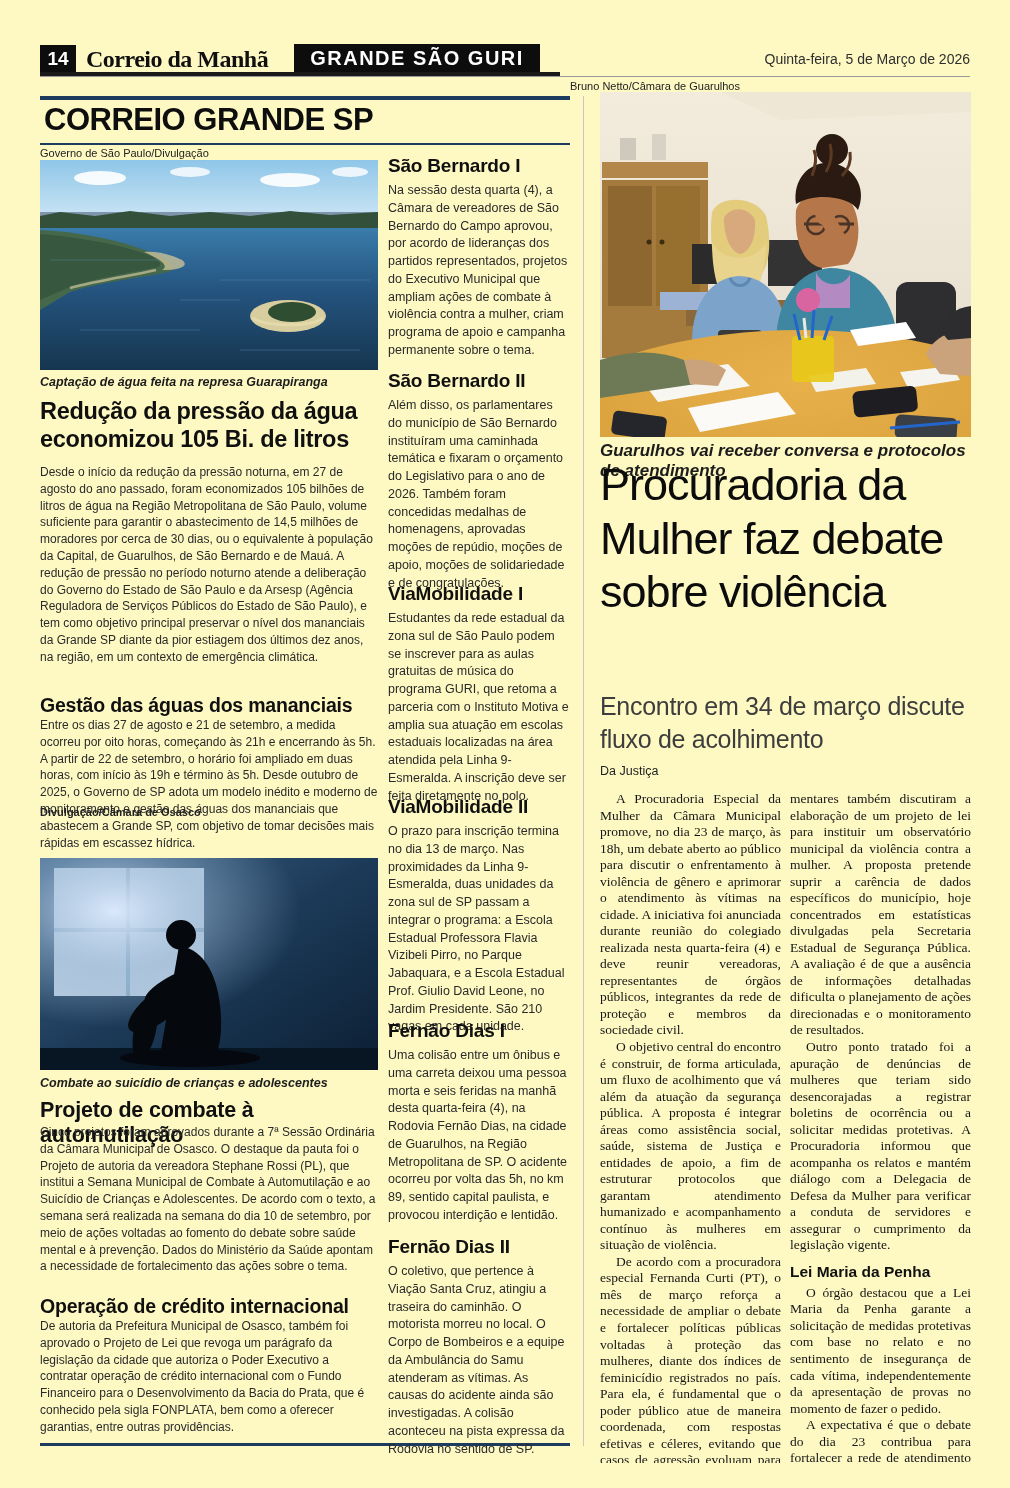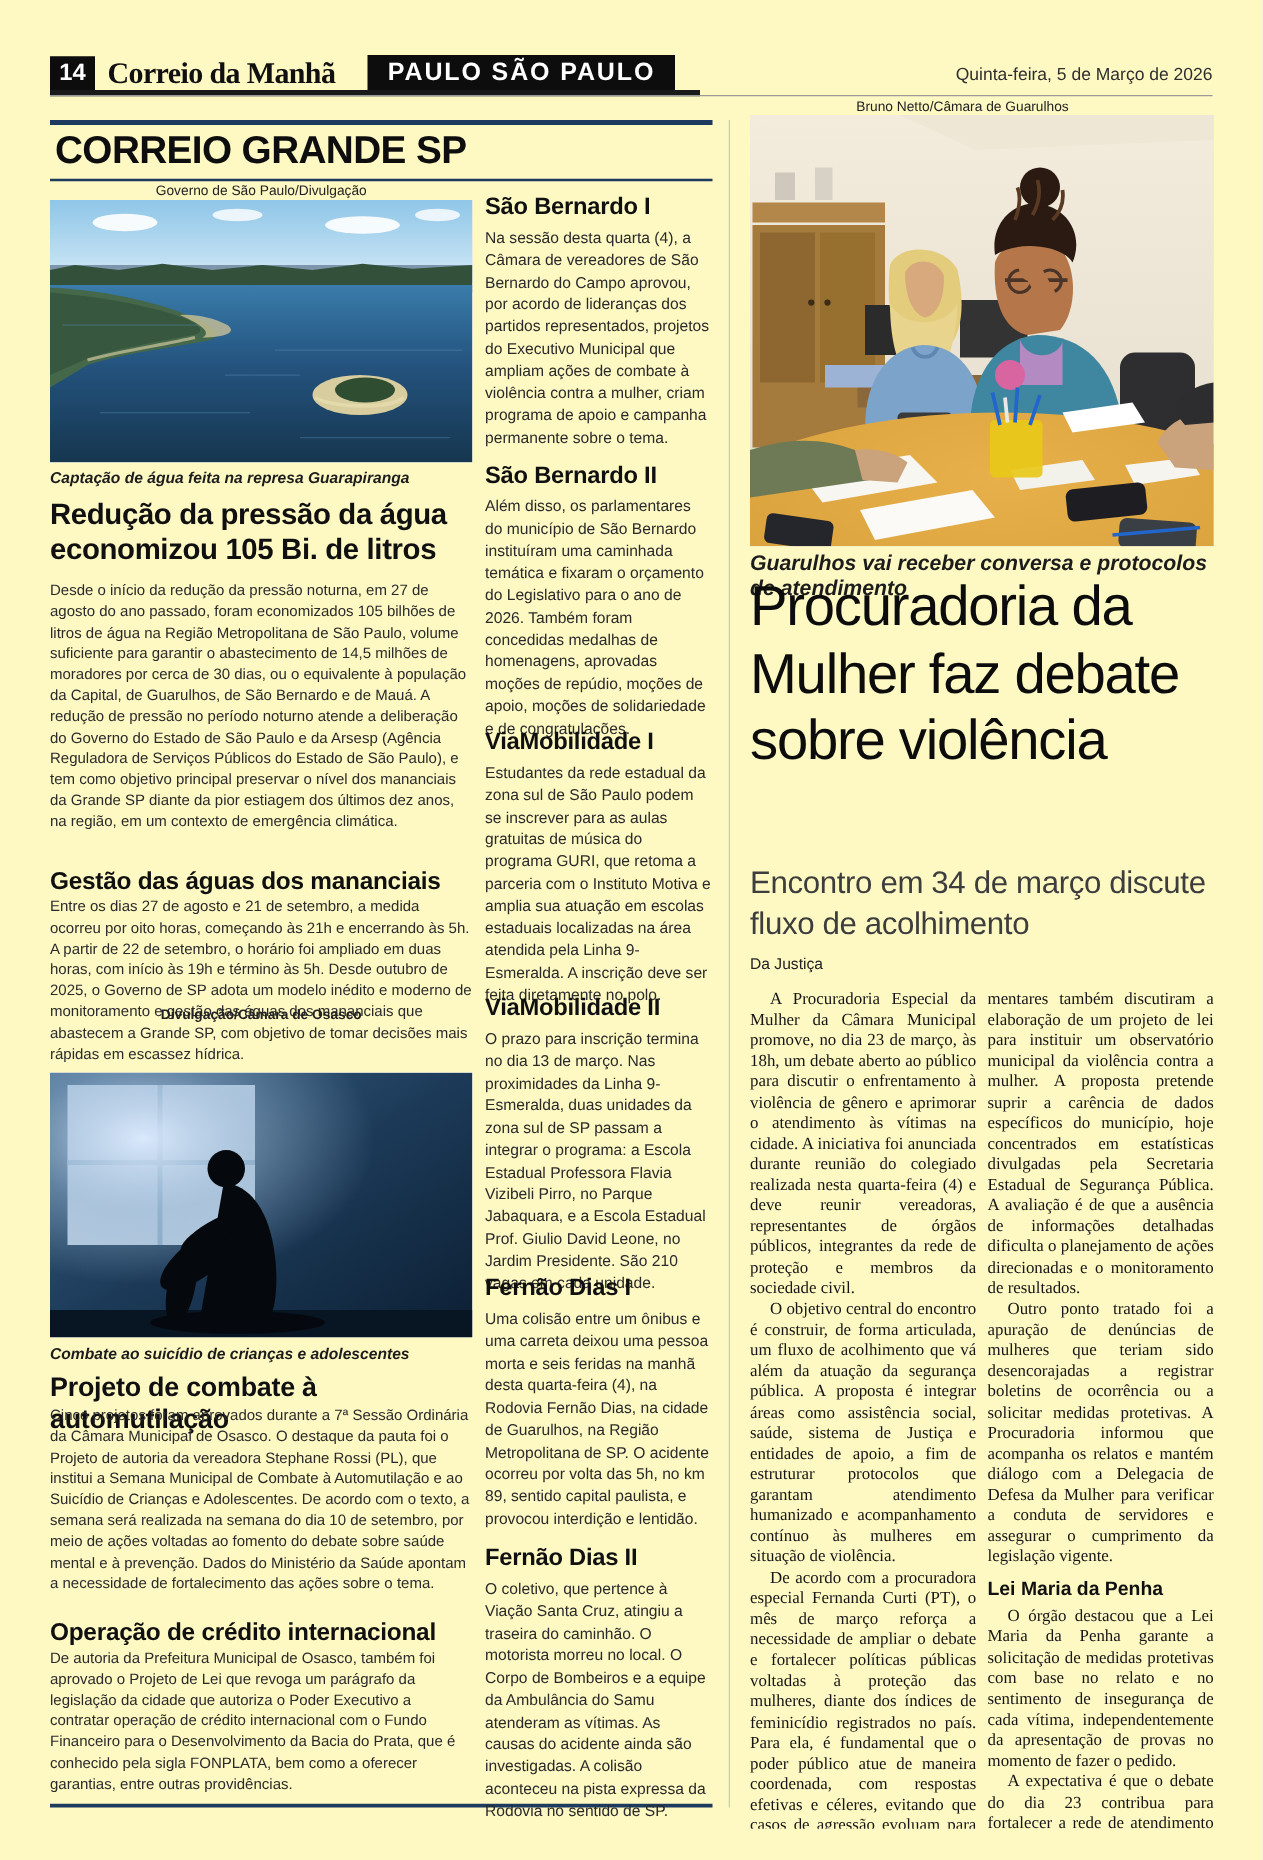--- a/index.html
+++ b/index.html
@@ -12,21 +12,21 @@
   .pagenum{background:#0d0d0d;color:#fff;font-weight:bold;font-size:19px;
            width:36px;height:29px;display:flex;align-items:center;justify-content:center;}
   .nameplate{font-family:"Liberation Serif",serif;font-weight:bold;font-size:24px;
              color:#101010;margin-left:10px;letter-spacing:-0.5px;}
   .banner{background:#0d0d0d;color:#fff;font-weight:bold;font-size:20px;letter-spacing:1.5px;
           padding:3px 16px 4px 16px;margin-left:26px;}
   .hdr-date{margin-left:auto;font-size:14px;color:#2e2e2e;}
   .hdr-bar{left:40px;top:72px;width:520px;height:5px;background:#1a1a1a;}
   .hdr-line{left:40px;top:76px;width:930px;height:1px;background:#9a9a9a;}
   .credit{font-size:11px;color:#222;}
-  .credit-r{text-align:center;}
+  .credit-r{text-align:left;}
 
   
   .navy{background:#1d3b5e;}
   .rule-top{left:40px;top:96px;width:530px;height:4px;}
   .rule-sub{left:40px;top:143px;width:530px;height:2px;}
   .rule-bot{left:40px;top:1443px;width:530px;height:3px;}
   .vrule{left:583px;top:96px;width:1px;height:1350px;background:#c7c7c7;}
 
   .section-title{left:44px;top:102px;font-size:31px;font-weight:bold;letter-spacing:-0.5px;color:#0e0e0e;}
 
@@ -58,21 +58,21 @@
   .c1{left:600px;} .c2{left:790px;}
 </style>
 </head>
 <body>
 
 <div class="page">
 
   <div class="abs hdr-row">
     <div class="pagenum">14</div>
     <div class="nameplate">Correio da Manhã</div>
-    <div class="banner">PAULO SÃO PAULO</div>
+    <div class="banner">GRANDE SÃO GURI</div>
     <div class="hdr-date">Quinta-feira, 5 de Março de 2026</div>
   </div>
   <div class="abs hdr-bar"></div>
   <div class="abs hdr-line"></div>
   <div class="abs credit credit-r" style="right:40px;top:80px;width:400px;">Bruno Netto/Câmara de Guarulhos</div>
 
   <div class="abs navy rule-top"></div>
   <div class="abs section-title">CORREIO GRANDE SP</div>
   <div class="abs navy rule-sub"></div>
   <div class="abs vrule"></div>

